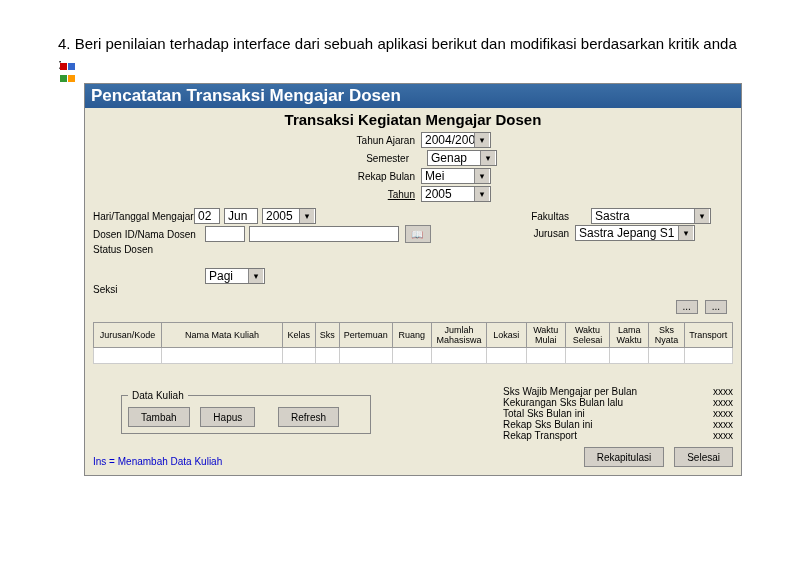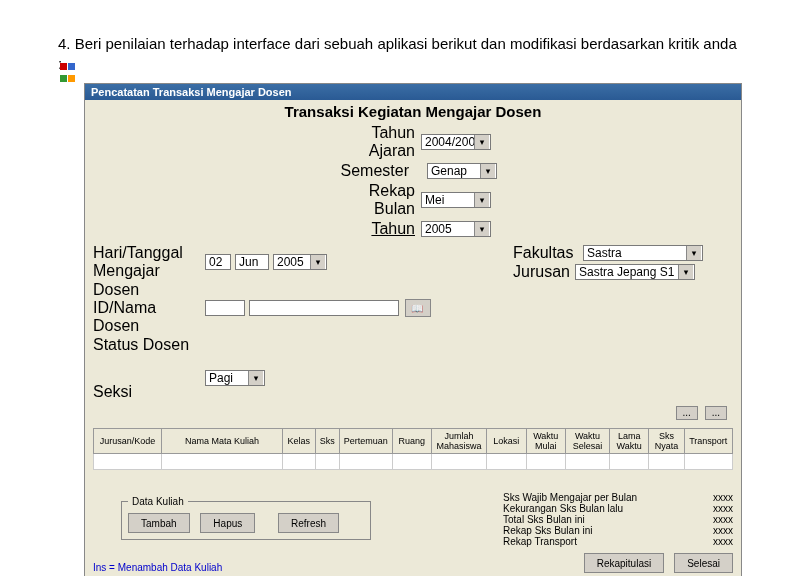--- a/index.html
+++ b/index.html
@@ -4,25 +4,25 @@
 <style>
   * { box-sizing: border-box; margin: 0; padding: 0; }
   body { font-family: Arial, sans-serif; font-size: 11px; background: #fff; width: 792px; height: 576px; position: relative; }
   .question { position: absolute; top: 34px; left: 58px; width: 680px; font-size: 15px; line-height: 1.3; }
   .bullet { position: absolute; top: 60px; left: 60px; width: 18px; height: 18px; }
   .bullet span { display:inline-block; width:7px; height:7px; background:#cc0000; margin-right:1px; }
   .bullet span:nth-child(2){ background:#3366cc; }
   .bullet span:nth-child(3){ background:#339933; }
   .bullet span:nth-child(4){ background:#ff9900; }
   .app { position: absolute; top: 83px; left: 84px; width: 658px; border: 1px solid #888; background: #ece9d8; }
-  .titlebar { background: linear-gradient(#3b6ea5, #2a5a94); color: #fff; font-weight: bold; font-size: 11px; padding: 2px 6px; }
+  .titlebar { background: linear-gradient(#3b6ea5, #2a5a94); color: #fff; font-weight: bold; font-size: 17px; padding: 2px 6px; }
   .header { text-align: center; font-weight: bold; font-size: 15px; padding: 3px 0 1px; }
   .section { padding: 2px 8px; font-size: 10px; }
   .row { display: flex; align-items: center; margin: 1px 0; }
-  .lbl { font-size: 16px; }
+  .lbl { font-size: 10px; }
   .fld { background: #fff; border: 1px solid #7a7a7a; height: 16px; font-size: 12px; padding: 0 3px; display:inline-flex; align-items:center; }
   .dd { position: relative; }
   .dd::after { content: "▾"; position: absolute; right: 1px; top: 0; width: 14px; height: 100%; background: #d4d0c8; border-left: 1px solid #888; text-align: center; font-size: 9px; line-height: 14px; }
   .btn { background: #d4d0c8; border: 1px solid #888; height: 20px; padding: 0 12px; font-size: 10px; cursor: pointer; }
   .iconbtn { background: #d4d0c8; border: 1px solid #888; width: 26px; height: 18px; display:flex; align-items:center; justify-content:center; cursor:pointer; }
   .tbl { width: 100%; border-collapse: collapse; font-size: 9px; margin-top: 4px; }
   .tbl th { background: #ece9d8; border: 1px solid #999; padding: 2px 1px; font-weight: normal; text-align: center; height: 24px; }
   .tbl td { border: 1px solid #ccc; height: 16px; background:#fff; }
   fieldset.dk { border: 1px solid #888; padding: 6px; margin: 4px 0 4px 0; width: 250px; }
   fieldset.dk legend { font-size: 10px; padding: 0 4px; }
@@ -57,21 +57,21 @@
       </div>
     <div class="row">
         <span class="lbl" style="width:80px; text-align:right; margin-right:6px;text-decoration:underline;">Tahun</span>
         <span class="fld dd" style="width:70px;">2005</span>
       </div>
   </div>
 
   <div class="section" style="display:flex; gap:20px;">
     <div style="flex:1;">
       <div class="row">
-        <span class="lbl" style="width:112px;">Hari/Tanggal Mengajar</span>
+        <span class="lbl" style="width:101px;">Hari/Tanggal Mengajar</span>
         <span class="fld" style="width:26px;">02</span>
         <span class="fld" style="width:34px; margin-left:4px;">Jun</span>
         <span class="fld dd" style="width:54px; margin-left:4px;">2005</span>
       </div>
       <div class="row">
         <span class="lbl" style="width:112px;">Dosen ID/Nama Dosen</span>
         <span class="fld" style="width:40px;"></span>
         <span class="fld" style="width:150px; margin-left:4px;"></span>
         <span class="iconbtn" style="margin-left:6px;">
             <span>📖</span>
@@ -80,21 +80,21 @@
       <div class="row">
           <span class="lbl" style="width:112px;">Status Dosen</span>
         </div>
       <div class="row">
         <span class="lbl" style="width:112px;margin-top:28px;">Seksi</span>
         <span class="fld dd" style="width:60px;">Pagi</span>
       </div>
     </div>
     <div style="width:220px;">
       <div class="row">
-        <span class="lbl" style="width:56px; text-align:right; margin-right:14px;">Fakultas</span>
+        <span class="lbl" style="width:56px; text-align:right; margin-right:22px;">Fakultas</span>
         <span class="fld dd" style="width:120px;">Sastra</span>
       </div>
       <div class="row">
         <span class="lbl" style="width:56px; text-align:right; margin-right:6px;">Jurusan</span>
         <span class="fld dd" style="width:120px;">Sastra Jepang S1</span>
       </div>
     </div>
   </div>
 
   <div class="section" style="text-align:right; padding-right:14px;">

